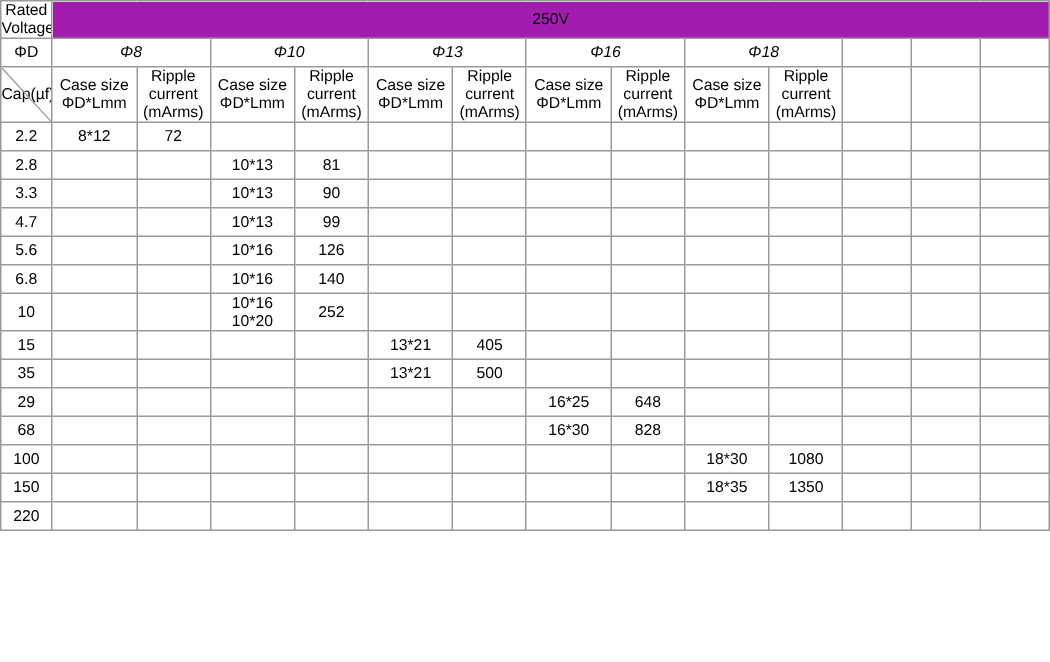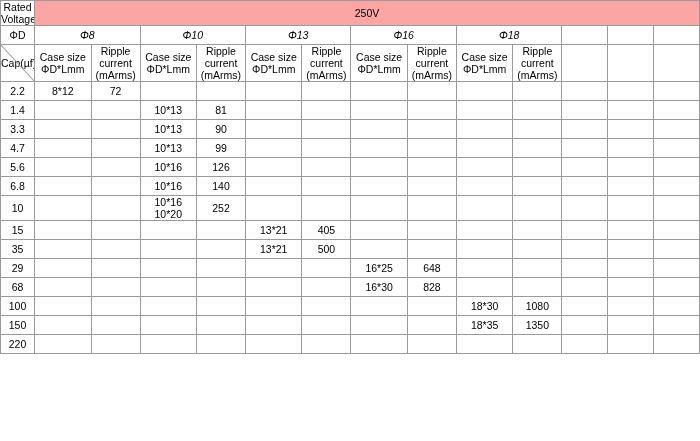--- a/index.html
+++ b/index.html
@@ -30,21 +30,21 @@
     line-height: 12px;
     text-align: center;
     vertical-align: middle;
     padding: 0;
     height: 19px;
     box-sizing: border-box;
     overflow: hidden;
     white-space: nowrap;
   }
   .volt-banner {
-    background: #fca5a5;
+    background: #a21caf;
     color: #000000;
     font-size: 13px;
     height: 39px;
   }
   .grp-head {
     height: 38px;
     font-size: 12px;
     font-style: italic;
   }
   .sub-head {
@@ -215,21 +215,21 @@
           <td></td>
           <td></td>
           <td></td>
           <td></td>
           <td></td>
           <td></td>
           <td></td>
           <td></td>
         </tr>
         <tr>
-          <td class="cap-cell">1.4</td>
+          <td class="cap-cell">2.8</td>
           <td></td>
           <td></td>
           <td>10*13</td>
           <td>81</td>
           <td></td>
           <td></td>
           <td></td>
           <td></td>
           <td></td>
           <td></td>

